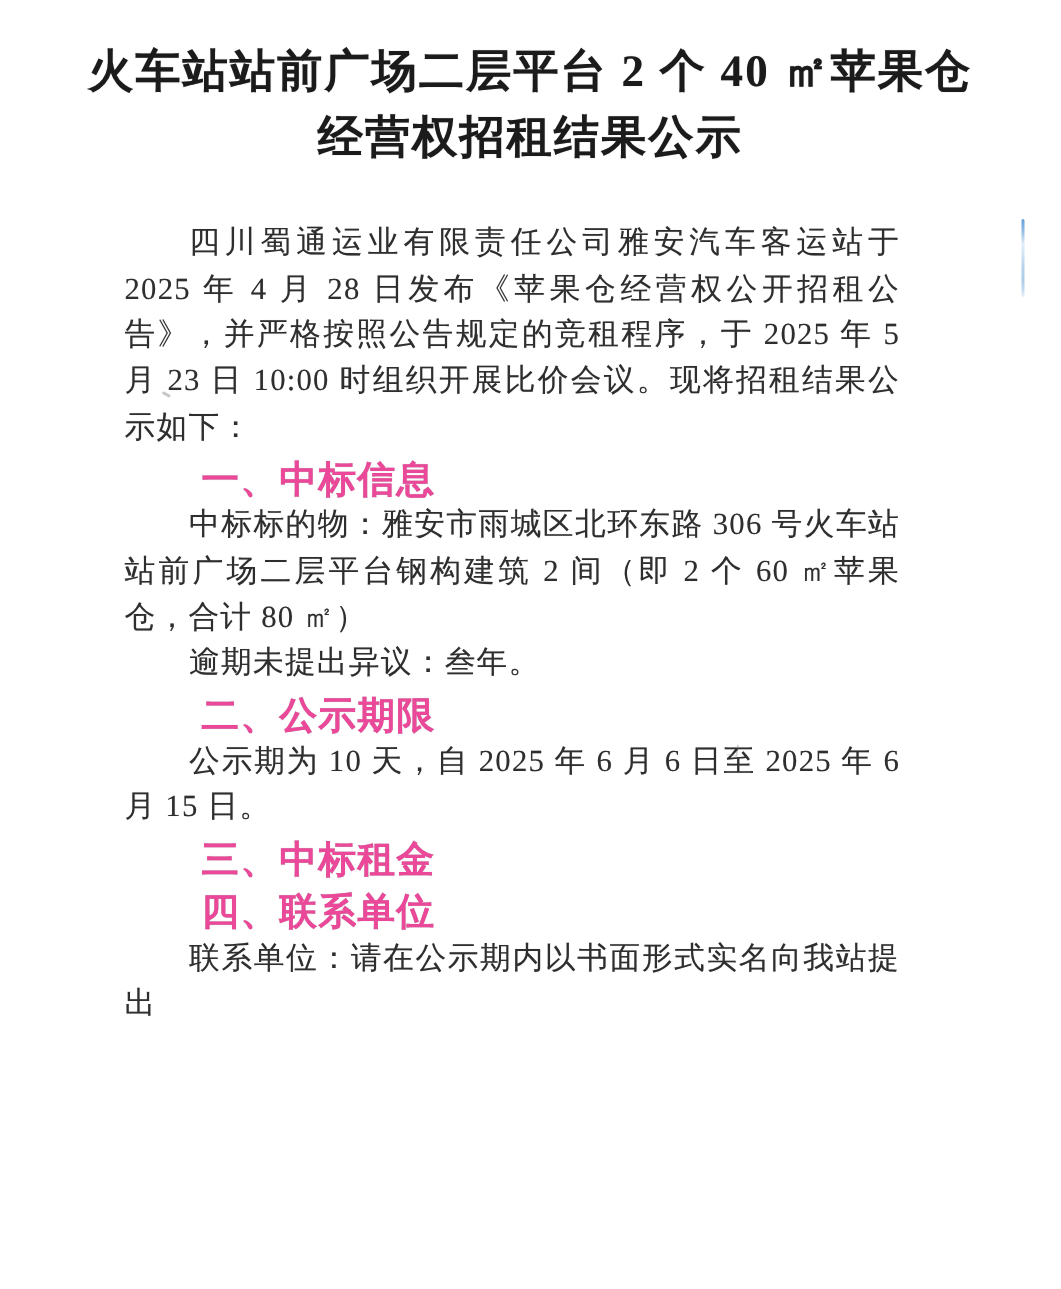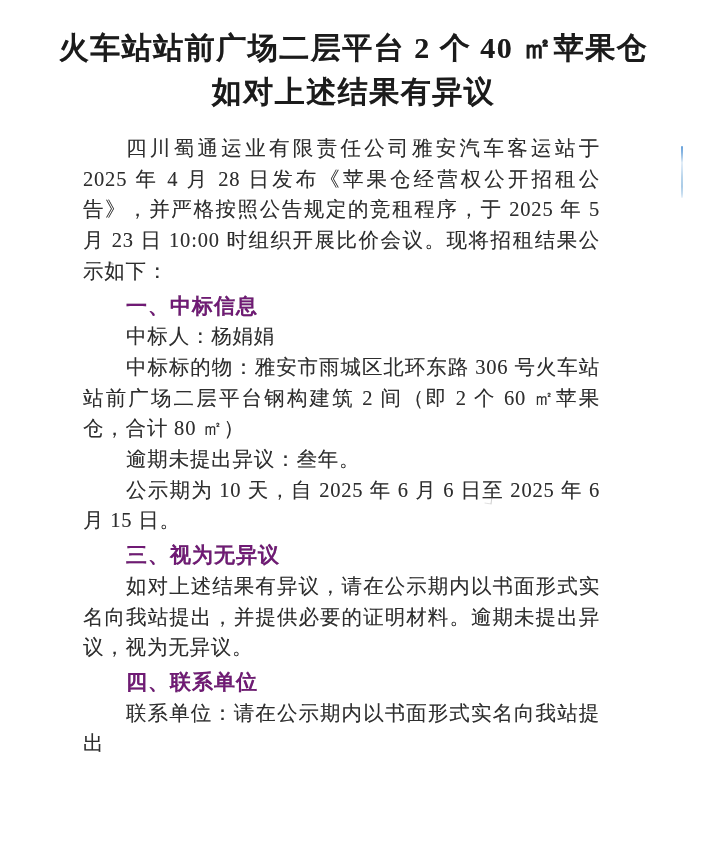--- a/index.html
+++ b/index.html
@@ -27,42 +27,42 @@
     color: #1b1b1b;
     letter-spacing: 1.5px;
     text-shadow: 0 0 0.6px rgba(20,20,20,0.45);
   }
   .doc-title .t-line { display: block; }
 
   
   .body-col {
     position: absolute;
     left: 83px;
-    top: 133px;
+    top: 147px;
     width: 517px;
   }
   .para {
     margin: 0;
     font-size: 20.5px;
     line-height: 30.7px;
     text-indent: 2.1em;
     text-align: justify;
     letter-spacing: 0.8px;
     color: #2e2e2e;
     text-shadow: 0 0 0.5px rgba(40,40,40,0.35);
   }
   .sec-heading {
     margin: 4px 0 0 0;
     font-family: "Liberation Sans", sans-serif;
     font-weight: 700;
-    font-size: 21px;
+    font-size: 25px;
     line-height: 30.7px;
     text-indent: 2.05em;
     letter-spacing: 1px;
-    color: #701a75;
+    color: #ec4899;
     text-shadow: 0 0 0.5px rgba(20,20,20,0.4);
   }
 
   
   .artifact-blue-line {
     position: absolute;
     left: 681px;
     top: 146px;
     width: 2px;
     height: 52px;
@@ -95,36 +95,35 @@
     opacity: 0.6;
   }
 </style>
 </head>
 <body>
 
 <div class="page">
 
   <h1 class="doc-title">
     <span class="t-line">火车站站前广场二层平台 2 个 40 ㎡苹果仓</span>
-    <span class="t-line">如对上述结果有异议</span>
+    <span class="t-line">经营权招租结果公示</span>
   </h1>
 
   <div class="body-col">
 
     <p class="para">四川蜀通运业有限责任公司雅安汽车客运站于 2025 年 4 月 28 日发布《苹果仓经营权公开招租公告》，并严格按照公告规定的竞租程序，于 2025 年 5 月 23 日 10:00 时组织开展比价会议。现将招租结果公示如下：</p>
 
     <h2 class="sec-heading">一、中标信息</h2>
-    <p class="para">中标人：杨娟娟</p>
     <p class="para">中标标的物：雅安市雨城区北环东路 306 号火车站站前广场二层平台钢构建筑 2 间（即 2 个 60 ㎡苹果仓，合计 80 ㎡）</p>
     <p class="para">逾期未提出异议：叁年。</p>
 
+    <h2 class="sec-heading">二、公示期限</h2>
     <p class="para">公示期为 10 天，自 2025 年 6 月 6 日至 2025 年 6 月 15 日。</p>
 
-    <h2 class="sec-heading">三、视为无异议</h2>
-    <p class="para">如对上述结果有异议，请在公示期内以书面形式实名向我站提出，并提供必要的证明材料。逾期未提出异议，视为无异议。</p>
+    <h2 class="sec-heading">三、中标租金</h2>
 
     <h2 class="sec-heading">四、联系单位</h2>
     <p class="para">联系单位：请在公示期内以书面形式实名向我站提出</p>
 
   </div>
 
   <div class="artifact-blue-line"></div>
   <div class="artifact-speck-1"></div>
   <div class="artifact-speck-2"></div>
 

